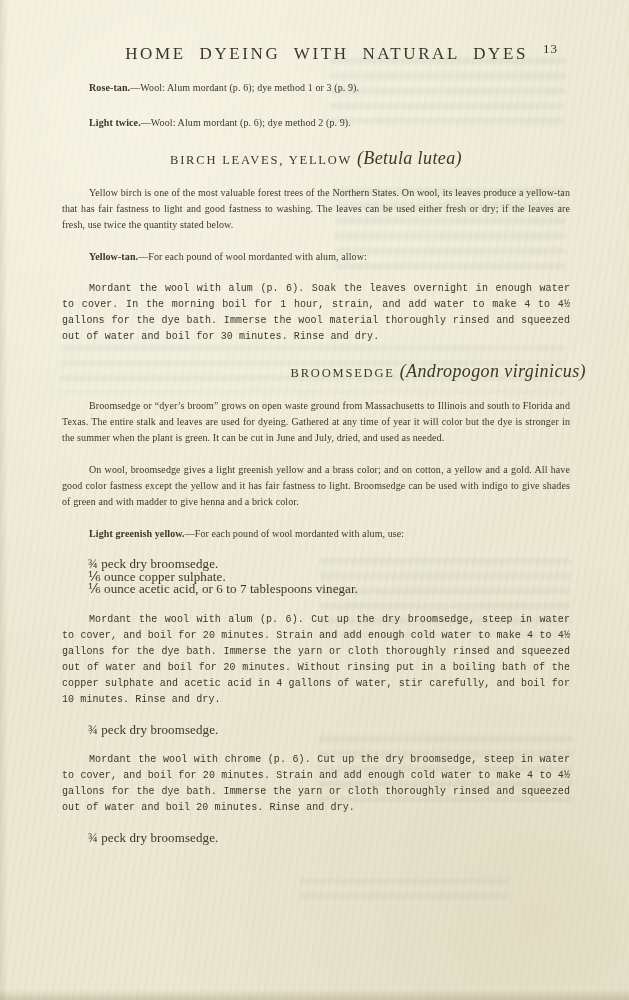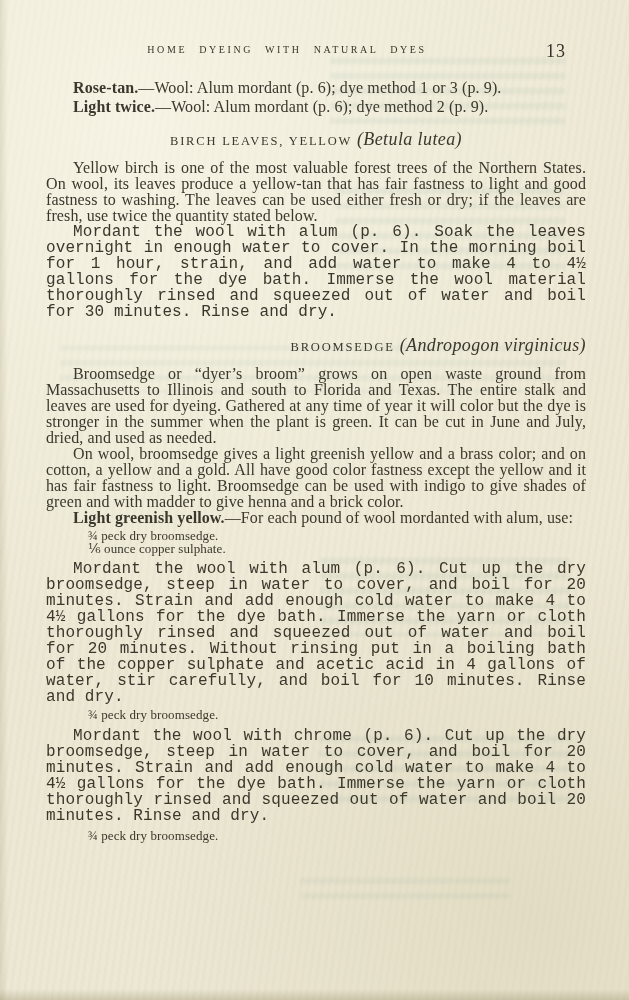--- a/index.html
+++ b/index.html
@@ -23,28 +23,28 @@
     background:linear-gradient(to top, rgba(138,128,92,.30), rgba(138,128,92,0));
     pointer-events:none;z-index:5;
   }
   .ghost{
     position:absolute;opacity:.09;filter:blur(1.6px);pointer-events:none;
     background:repeating-linear-gradient(to bottom, rgba(96,138,128,.85) 0 6px, rgba(96,138,128,0) 6px 15px);
   }
   .content{position:absolute;left:46px;top:44px;width:540px;z-index:2;}
   .running-head{position:relative;height:18px;}
   .head-title{
-    display:block;text-align:center;padding-right:58px;
-    font-size:10px;letter-spacing:2.6px;word-spacing:7px;color:#3a362b;
+    display:block;text-align:right;padding-right:58px;
+    font-size:17px;letter-spacing:2.6px;word-spacing:7px;color:#3a362b;
   }
   .page-num{
-    position:absolute;right:20px;top:-3px;font-size:18px;letter-spacing:1px;color:#35312a;
+    position:absolute;right:28px;top:-3px;font-size:13px;letter-spacing:1px;color:#35312a;
   }
   p.body{
-    margin:0;text-align:justify;font-size:16px;line-height:16px;
+    margin:16px;text-align:justify;font-size:10px;line-height:16px;
     letter-spacing:.1px;color:#3b372c;
   }
   p.indent{text-indent:27px;}
   .lead{font-weight:bold;}
   .intro{margin-top:16px;}
   .intro p.body{line-height:19px;text-align:left;}
   .section-head{
     margin:13px 0 10px 0;font-weight:normal;text-align:center;font-size:12.5px;
     letter-spacing:1.8px;color:#3b372c;
   }
@@ -76,35 +76,37 @@
 
     <div class="intro">
       <p class="body indent"><span class="lead">Rose-tan.</span><span>—Wool: Alum mordant (p. 6); dye method 1 or 3 (p. 9).</span></p>
       <p class="body indent"><span class="lead">Light twice.</span><span>—Wool: Alum mordant (p. 6); dye method 2 (p. 9).</span></p>
     </div>
 
     <h2 class="section-head"><span>BIRCH LEAVES, YELLOW</span> <span class="latin">(Betula lutea)</span></h2>
 
     <p class="body indent">Yellow birch is one of the most valuable forest trees of the Northern States. On wool, its leaves produce a yellow-tan that has fair fastness to light and good fastness to washing. The leaves can be used either fresh or dry; if the leaves are fresh, use twice the quantity stated below.</p>
 
+    <p class="body indent"><span class="lead">Yellow-tan.</span><span>—For each pound of wool mordanted with alum, allow:</span></p>
 
 
     <p class="body indent mt5">Mordant the wool with alum (p. 6). Soak the leaves overnight in enough water to cover. In the morning boil for 1 hour, strain, and add water to make 4 to 4½ gallons for the dye bath. Immerse the wool material thoroughly rinsed and squeezed out of water and boil for 30 minutes. Rinse and dry.</p>
 
     <h2 class="section-head bs-head"><span>BROOMSEDGE</span> <span class="latin">(Andropogon virginicus)</span></h2>
 
     <p class="body indent">Broomsedge or “dyer’s broom” grows on open waste ground from Massachusetts to Illinois and south to Florida and Texas. The entire stalk and leaves are used for dyeing. Gathered at any time of year it will color but the dye is stronger in the summer when the plant is green. It can be cut in June and July, dried, and used as needed.</p>
 
     <p class="body indent">On wool, broomsedge gives a light greenish yellow and a brass color; and on cotton, a yellow and a gold. All have good color fastness except the yellow and it has fair fastness to light. Broomsedge can be used with indigo to give shades of green and with madder to give henna and a brick color.</p>
 
     <p class="body indent"><span class="lead">Light greenish yellow.</span><span>—For each pound of wool mordanted with alum, use:</span></p>
 
     <div class="ingredients">
       <div class="ing">¾ peck dry broomsedge.</div>
       <div class="ing">⅙ ounce copper sulphate.</div>
+      <div class="ing">⅙ ounce acetic acid, or 6 to 7 tablespoons vinegar.</div>
     </div>
 
     <p class="body indent mt5">Mordant the wool with alum (p. 6). Cut up the dry broomsedge, steep in water to cover, and boil for 20 minutes. Strain and add enough cold water to make 4 to 4½ gallons for the dye bath. Immerse the yarn or cloth thoroughly rinsed and squeezed out of water and boil for 20 minutes. Without rinsing put in a boiling bath of the copper sulphate and acetic acid in 4 gallons of water, stir carefully, and boil for 10 minutes. Rinse and dry.</p>
 
 
     <div class="ingredients">
       <div class="ing">¾ peck dry broomsedge.</div>
     </div>
 
     <p class="body indent mt5">Mordant the wool with chrome (p. 6). Cut up the dry broomsedge, steep in water to cover, and boil for 20 minutes. Strain and add enough cold water to make 4 to 4½ gallons for the dye bath. Immerse the yarn or cloth thoroughly rinsed and squeezed out of water and boil 20 minutes. Rinse and dry.</p>

